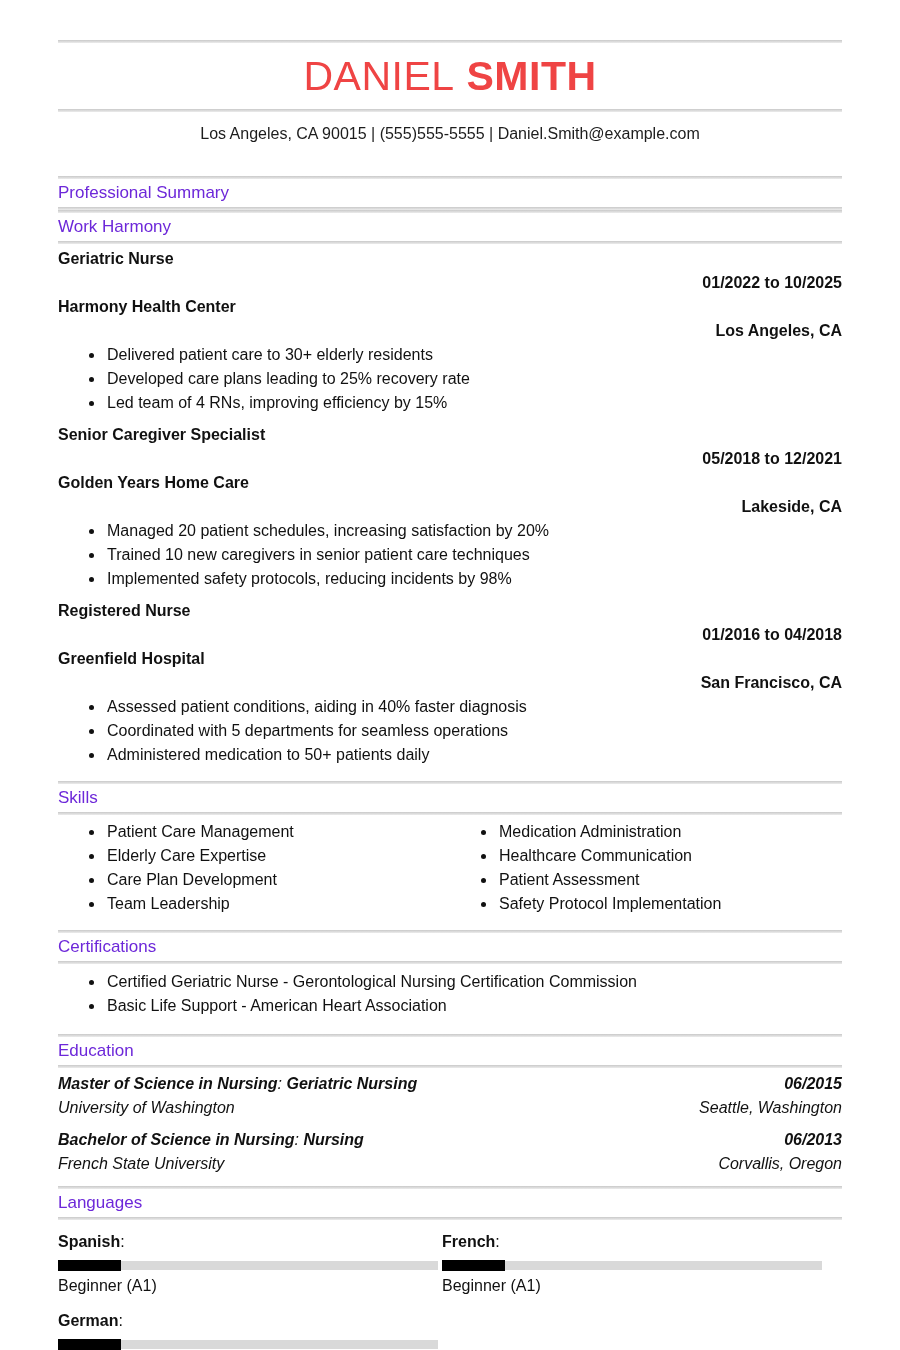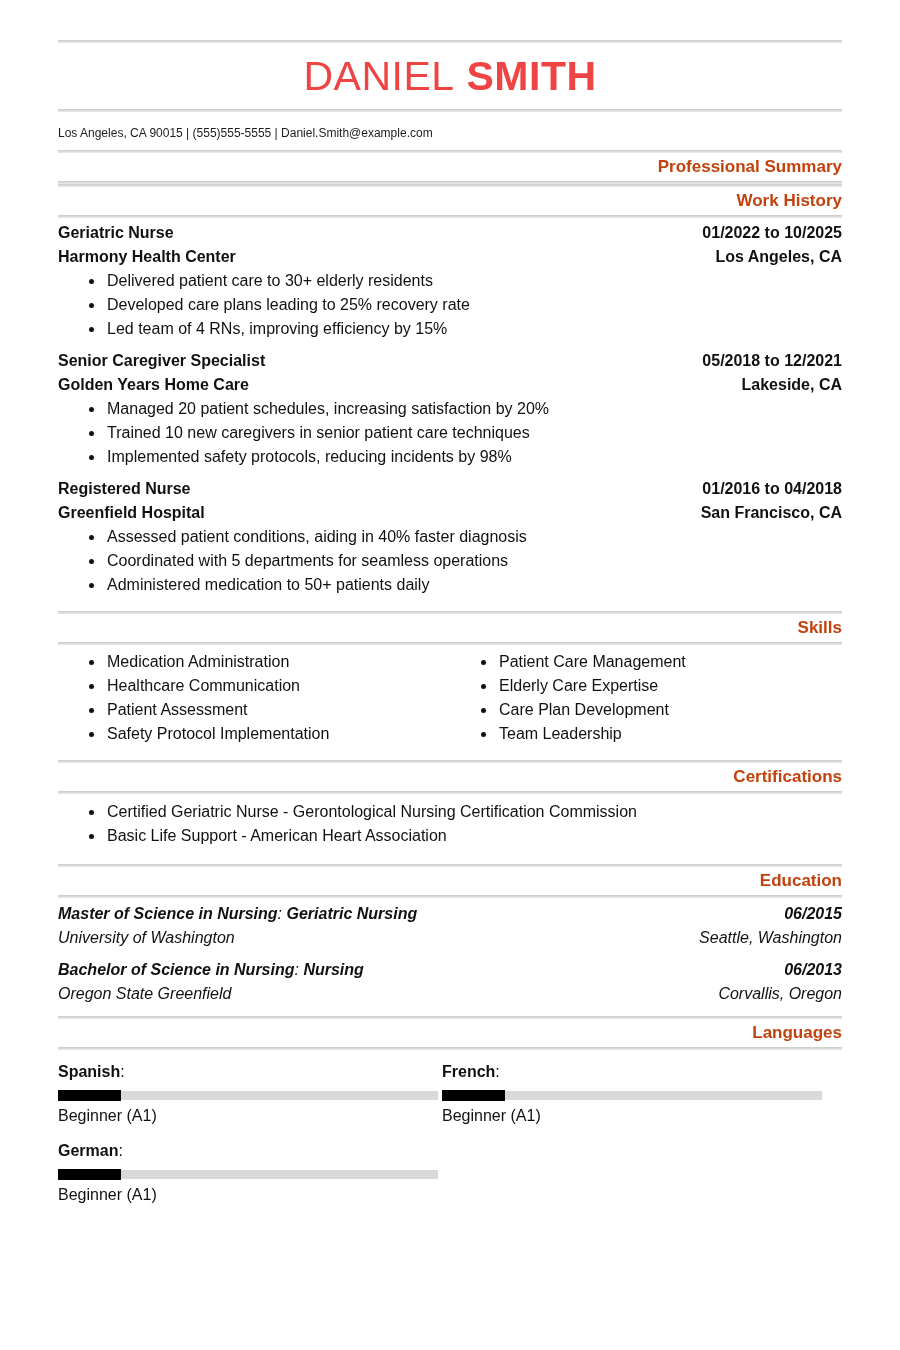--- a/index.html
+++ b/index.html
@@ -26,44 +26,45 @@
     line-height: 52px;
     margin: 7px 0 7px 0;
     color: #ef4444;
     letter-spacing: 0.5px;
     white-space: nowrap;
   }
   .name .first { font-weight: 400; }
   .name .last  { font-weight: 700; }
 
   .contact {
-    font-size: 12px;
+    text-align: center;
+    font-size: 16px;
     line-height: 25px;
-    margin: 9px 0 4px 0;
+    margin: 9px 0 30px 0;
     color: #1c1c1c;
   }
 
   
   .section-title {
-    text-align: right;
+    text-align: left;
     font-size: 17px;
-    font-weight: 700;
+    font-weight: 400;
     line-height: 26px;
     margin: 1px 0;
-    color: #c2410c;
+    color: #6d28d9;
   }
 
   .summary-text {
     line-height: 25px;
     margin: 6px 0 14px 0;
   }
 
   
   .job { margin: 3px 0 8px 0; }
-  .job-head-row { display: flex; justify-content: space-between; line-height: 24px; }
+  .job-head-row { display: flex; line-height: 24px; flex-direction: column; }
   .job-role, .job-employer { font-weight: 700; }
   .job-dates, .job-location { font-weight: 700; text-align: right; white-space: nowrap; }
   ul.bullets {
     list-style: disc outside;
     padding-left: 47px;
     line-height: 24px;
     margin: 0;
   }
   ul.bullets li { padding-left: 2px; }
 
@@ -117,21 +118,21 @@
   <div class="rule"></div>
   <h1 class="name"><span class="first">DANIEL</span> <span class="last">SMITH</span></h1>
   <div class="rule"></div>
   <div class="contact">Los Angeles, CA 90015 | (555)555-5555 | Daniel.Smith@example.com</div>
 
   <div class="rule"></div>
   <h2 class="section-title">Professional Summary</h2>
   <div class="rule"></div>
 
   <div class="rule"></div>
-  <h2 class="section-title">Work History</h2>
+  <h2 class="section-title">Work Harmony</h2>
   <div class="rule"></div>
 
   <div class="job">
     <div class="job-head-row">
       <span class="job-role">Geriatric Nurse</span>
       <span class="job-dates">01/2022 to 10/2025</span>
     </div>
     <div class="job-head-row">
       <span class="job-employer">Harmony Health Center</span>
       <span class="job-location">Los Angeles, CA</span>
@@ -175,32 +176,32 @@
     </ul>
   </div>
 
   <div class="section-gap-sm"></div>
 
   <div class="rule"></div>
   <h2 class="section-title">Skills</h2>
   <div class="rule"></div>
 
   <div class="skills-cols">
+    <ul class="bullets left-col">
+      <li>Patient Care Management</li>
+      <li>Elderly Care Expertise</li>
+      <li>Care Plan Development</li>
+      <li>Team Leadership</li>
+    </ul>
     <ul class="bullets right-col">
       <li>Medication Administration</li>
       <li>Healthcare Communication</li>
       <li>Patient Assessment</li>
       <li>Safety Protocol Implementation</li>
     </ul>
-    <ul class="bullets left-col">
-      <li>Patient Care Management</li>
-      <li>Elderly Care Expertise</li>
-      <li>Care Plan Development</li>
-      <li>Team Leadership</li>
-    </ul>
   </div>
 
   <div class="rule"></div>
   <h2 class="section-title">Certifications</h2>
   <div class="rule"></div>
 
   <div class="cert-block">
     <ul class="bullets">
       <li>Certified Geriatric Nurse - Gerontological Nursing Certification Commission</li>
       <li>Basic Life Support - American Heart Association</li>
@@ -221,21 +222,21 @@
         <span class="edu-school">University of Washington</span>
         <span class="edu-location">Seattle, Washington</span>
       </div>
     </div>
     <div class="edu">
       <div class="edu-row">
         <span class="edu-degree"><span>Bachelor of Science in Nursing</span><span class="sep">: </span><span>Nursing</span></span>
         <span class="edu-date">06/2013</span>
       </div>
       <div class="edu-row">
-        <span class="edu-school">Oregon State Greenfield</span>
+        <span class="edu-school">French State University</span>
         <span class="edu-location">Corvallis, Oregon</span>
       </div>
     </div>
   </div>
 
   <div class="rule"></div>
   <h2 class="section-title">Languages</h2>
   <div class="rule"></div>
 
   <div class="lang-grid">

